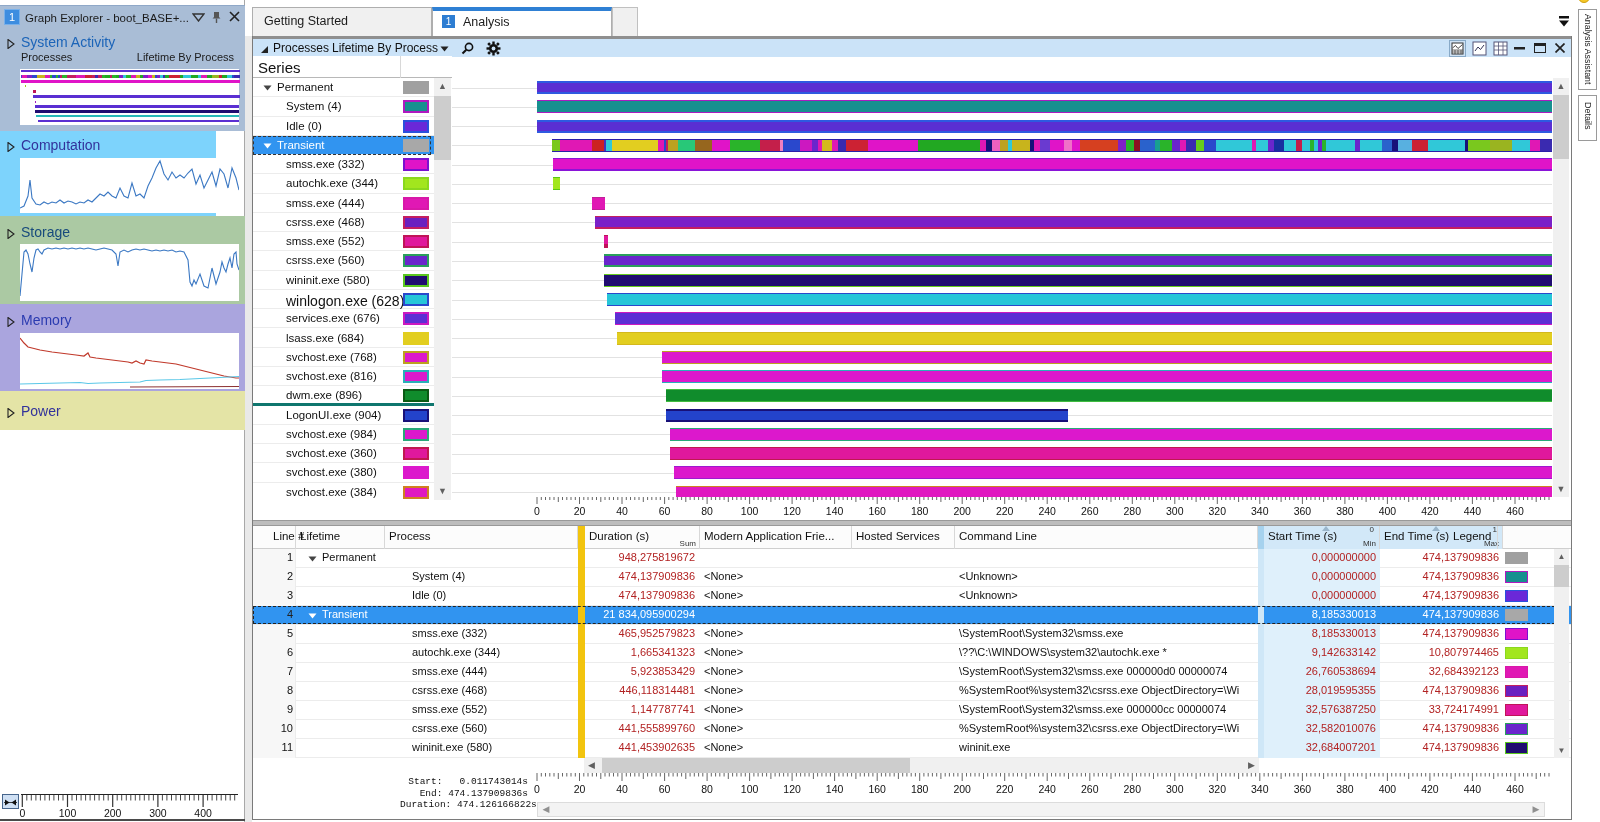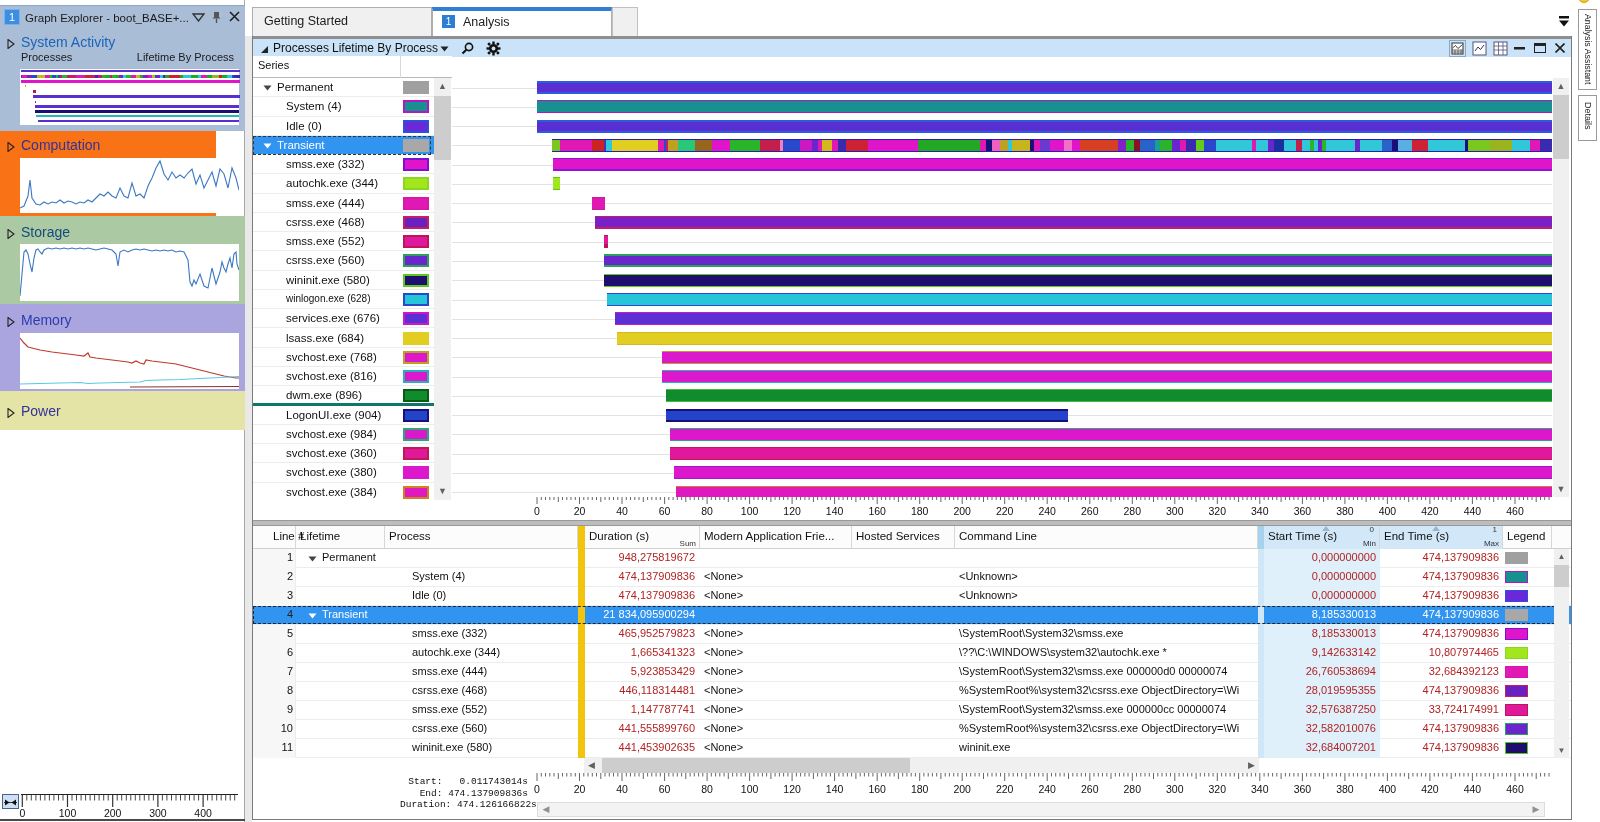--- a/index.html
+++ b/index.html
@@ -34,21 +34,21 @@
 <div class="abs" style="left:4.5px;top:15.8px;width:1.4px;height:2.6px;background:#9ac820"></div>
 <div class="abs" style="left:12.5px;top:21.2px;width:3.0px;height:2.6px;background:#c01458"></div>
 <div class="abs" style="left:12.5px;top:26.0px;width:207px;height:2.7px;background:#5a2fd2"></div>
 <div class="abs" style="left:14.7px;top:31.7px;width:1.5px;height:2.6px;background:#a018c0"></div>
 <div class="abs" style="left:14.7px;top:36.2px;width:204px;height:3.0px;background:#5a2fd2"></div>
 <div class="abs" style="left:14.7px;top:41.0px;width:204px;height:2.7px;background:#200d70"></div>
 <div class="abs" style="left:16.2px;top:45.8px;width:203px;height:2.7px;background:#28b8b8"></div>
 <div class="abs" style="left:17.7px;top:50.7px;width:201px;height:2.7px;background:#5a2fd2"></div>
 </div>
 </div>
-<div class="abs" style="left:0;top:131px;width:216px;height:85px;background:#f97316">
+<div class="abs" style="left:0;top:131px;width:216px;height:85px;background:#7dd3fc">
 <svg class="abs" style="left:7px;top:11px" width="8" height="10">
         <path d="M1 0.5 L7 5 L1 9.5 Z" fill="none" stroke="#222" stroke-width="1.1"></path>
       </svg>
 <div class="abs" style="left:21px;top:6px;font-size:14px;color:#32329b">Computation</div>
 <div class="abs" style="left:20px;top:27px;width:219px;height:55px;background:#fff">
 <svg width="219" height="55">
           <polyline points="0,50 4,48 8,38 10,22 12,40 16,46 20,47 24,44 28,46 32,44 36,45 40,42 44,45 48,43 52,44 56,46 60,44 64,45 68,42 72,44 76,40 80,36 84,38 88,34 92,38 96,40 100,30 104,38 108,40 112,25 116,38 120,36 124,40 128,28 132,20 136,10 140,3 144,16 148,22 152,14 156,20 160,17 164,20 168,15 172,11 176,26 180,17 184,30 188,22 192,14 196,28 200,11 204,16 208,30 212,10 216,20 219,32" fill="none" stroke="#3b78c3" stroke-width="1.1"></polyline>
         </svg>
 </div>
     </div>
@@ -226,21 +226,21 @@
       </svg>
 <svg class="abs" style="left:1281px;top:4px" width="12" height="10">
         <rect x="0.5" y="0.5" width="11" height="9" fill="none" stroke="#222" stroke-width="1"></rect>
         <rect x="0.5" y="0.5" width="11" height="2.5" fill="#222"></rect>
       </svg>
 <svg class="abs" style="left:1302px;top:4px" width="10" height="10">
         <path d="M0.5 0.5 L9.5 9.5 M9.5 0.5 L0.5 9.5" stroke="#222" stroke-width="1.7"></path>
       </svg>
 </div>
 <div class="abs" style="left:0;top:19px;width:199px;height:22px;background:#fff;border-bottom:1px solid #b8b8b8">
-<div class="abs" style="left:5px;top:3px;font-size:11px;color:#111">Series</div>
+<div class="abs" style="left:5px;top:3px;font-size:15px;color:#111">Series</div>
 <div class="abs" style="left:147px;top:0;width:1px;height:22px;background:#d8d8d8"></div>
 </div>
 <div class="abs" style="left:0;top:41px;width:181px;height:423px;overflow:hidden;background:#fff">
 <div class="abs" style="left:0;top:0.0px;width:181px;height:19.27px;border-bottom:1px solid #ececec">
 <svg class="abs" style="left:10px;top:7px" width="9" height="6">
           <path d="M0.5 0.5 L8.5 0.5 L4.5 5.5 Z" fill="#444"></path>
         </svg>
 <div class="abs" style="left:24px;top:3px;font-size:11.5px;color:#111">Permanent</div>
 <div class="abs" style="left:150px;top:3px;width:26px;height:13px;background:#a0a0a0;border:2px solid #a0a0a0"></div>
 </div>
@@ -282,21 +282,21 @@
 </div>
 <div class="abs" style="left:0;top:173.4px;width:181px;height:19.27px;border-bottom:1px solid #ececec">
 <div class="abs" style="left:33px;top:3px;font-size:11.5px;color:#111">csrss.exe (560)</div>
 <div class="abs" style="left:150px;top:3px;width:26px;height:13px;background:#6a26cc;border:2px solid #2aa05c"></div>
 </div>
 <div class="abs" style="left:0;top:192.7px;width:181px;height:19.27px;border-bottom:1px solid #ececec">
 <div class="abs" style="left:33px;top:3px;font-size:11.5px;color:#111">wininit.exe (580)</div>
 <div class="abs" style="left:150px;top:3px;width:26px;height:13px;background:#200d70;border:2px solid #5ac81e"></div>
 </div>
 <div class="abs" style="left:0;top:212.0px;width:181px;height:19.27px;border-bottom:1px solid #ececec">
-<div class="abs" style="left:33px;top:3px;font-size:10px;color:#111">winlogon.exe (628)</div>
+<div class="abs" style="left:33px;top:3px;font-size:14px;color:#111">winlogon.exe (628)</div>
 <div class="abs" style="left:150px;top:3px;width:26px;height:13px;background:#26c6d8;border:2px solid #2a48cc"></div>
 </div>
 <div class="abs" style="left:0;top:231.2px;width:181px;height:19.27px;border-bottom:1px solid #ececec">
 <div class="abs" style="left:33px;top:3px;font-size:11.5px;color:#111">services.exe (676)</div>
 <div class="abs" style="left:150px;top:3px;width:26px;height:13px;background:#5c2fd4;border:2px solid #cc18c0"></div>
 </div>
 <div class="abs" style="left:0;top:250.5px;width:181px;height:19.27px;border-bottom:1px solid #ececec">
 <div class="abs" style="left:33px;top:3px;font-size:11.5px;color:#111">lsass.exe (684)</div>
 <div class="abs" style="left:150px;top:3px;width:26px;height:13px;background:#e2ce20;border:2px solid #e2ce20"></div>
 </div>
@@ -687,21 +687,21 @@
         </svg>
 </div>
 <div class="abs" style="left:1127px;top:0;width:123px;height:23px;background:#d2e8f8;border-right:1px solid #d8d8d8">
 <div class="abs" style="left:4px;top:4px;font-size:11.5px;color:#111;white-space:nowrap;overflow:hidden">End Time (s)</div>
 <div class="abs" style="right:3px;bottom:1px;font-size:8px;color:#333">Max</div>
 <div class="abs" style="right:5px;top:-1px;font-size:8px;color:#333">1</div>
 <svg class="abs" style="left:52px;top:0" width="8" height="5">
           <path d="M4 0 L8 5 L0 5 Z" fill="#9ab6cc"></path>
         </svg>
 </div>
-<div class="abs" style="left:1250px;top:0;width:49px;height:23px;border-right:1px solid #d8d8d8">
+<div class="abs" style="left:1196px;top:0;width:49px;height:23px;border-right:1px solid #d8d8d8">
 <div class="abs" style="left:4px;top:4px;font-size:11.5px;color:#111;white-space:nowrap;overflow:hidden">Legend</div>
 </div>
 <div class="abs" style="left:325px;top:0;width:7px;height:23px;background:#f2c40e"></div>
 <div class="abs" style="left:1005px;top:0;width:6px;height:23px;background:#a6d2ee"></div>
 </div>
 <div class="abs" style="left:0;top:512px;width:1318px;height:209px;overflow:hidden">
 <div class="abs" style="left:0;top:0px;width:1318px;height:19.0px;background:#fff;border-bottom:1px solid #ececec">
 <div class="abs" style="left:0;top:0;width:43px;height:19.0px;background:#f7f7f7;border-right:1px solid #ececec"></div>
 <div class="abs" style="left:17px;top:2px;width:23px;text-align:right;font-size:11px;color:#111">1</div>
 <svg class="abs" style="left:55px;top:7px" width="9" height="6">

